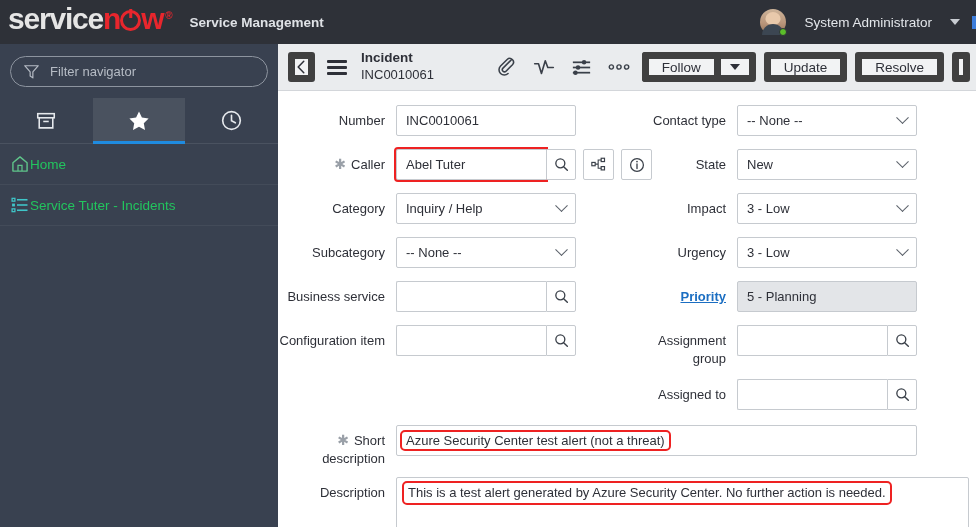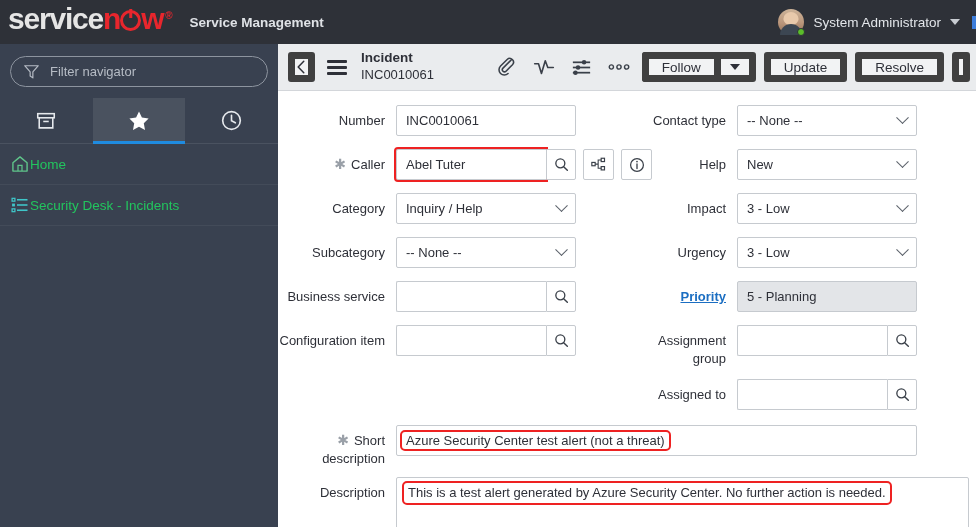--- a/index.html
+++ b/index.html
@@ -191,21 +191,21 @@
 
   <div class="topbar">
     <div class="logo-wrap">
       <div class="logo">
         <span class="svc">service</span><span class="now"><span style="letter-spacing:-1.2px;">n</span><span class="power-o"></span><span style="letter-spacing:-1.2px;">w</span></span><span class="logo-tm">®</span>
       </div>
     </div>
     <div class="svc-mgmt">Service Management</div>
 
     <div class="topbar-right">
-      <div style="display:flex;align-items:center;">
+      <div style="display:flex;align-items:center;gap:9px;">
         <div class="avatar">
           <span class="avatar-dot"></span>
         </div>
         <div class="user-name">System Administrator</div>
         <div class="caret-down"></div>
       </div>
       <div class="edge-blue"></div>
     </div>
   </div>
 
@@ -253,21 +253,21 @@
 
       <div class="nav-item">
         <svg width="20" height="20" viewBox="0 0 24 24">
           <rect x="2.5" y="4" width="3.4" height="3.4" fill="none" stroke="#3fc6c9" stroke-width="1.5"></rect>
           <rect x="2.5" y="10.3" width="3.4" height="3.4" fill="#3fc6c9"></rect>
           <rect x="2.5" y="16.6" width="3.4" height="3.4" fill="none" stroke="#3fc6c9" stroke-width="1.5"></rect>
           <line x1="8.4" y1="5.7" x2="21" y2="5.7" stroke="#3fc6c9" stroke-width="1.9"></line>
           <line x1="8.4" y1="12" x2="21" y2="12" stroke="#3fc6c9" stroke-width="1.9"></line>
           <line x1="8.4" y1="18.3" x2="21" y2="18.3" stroke="#3fc6c9" stroke-width="1.9"></line>
         </svg>
-        <span class="nav-item-label">Security Desk - Incidents</span>
+        <span class="nav-item-label">Service Tuter - Incidents</span>
       </div>
     </div>
 
     <div class="main">
 
       <div class="toolbar">
         <div class="btn btn-back">
           <svg width="11" height="14" viewBox="0 0 12 16">
             <path d="M8.6 1.4 L2.2 8 L8.6 14.6" fill="none" stroke="#2e3038" stroke-width="1.7" stroke-linecap="round" stroke-linejoin="round"></path>
           </svg>
@@ -422,21 +422,21 @@
               <div class="flabel">Contact type</div>
               <div class="fctl">
                 <div class="sel" style="width:180px;">
                   <span>-- None --</span>
                   <span class="chev"></span>
                 </div>
               </div>
             </div>
 
             <div class="frow">
-              <div class="flabel">Help</div>
+              <div class="flabel">State</div>
               <div class="fctl">
                 <div class="sel" style="width:180px;">
                   <span>New</span>
                   <span class="chev"></span>
                 </div>
               </div>
             </div>
 
             <div class="frow">
               <div class="flabel">Impact</div>

